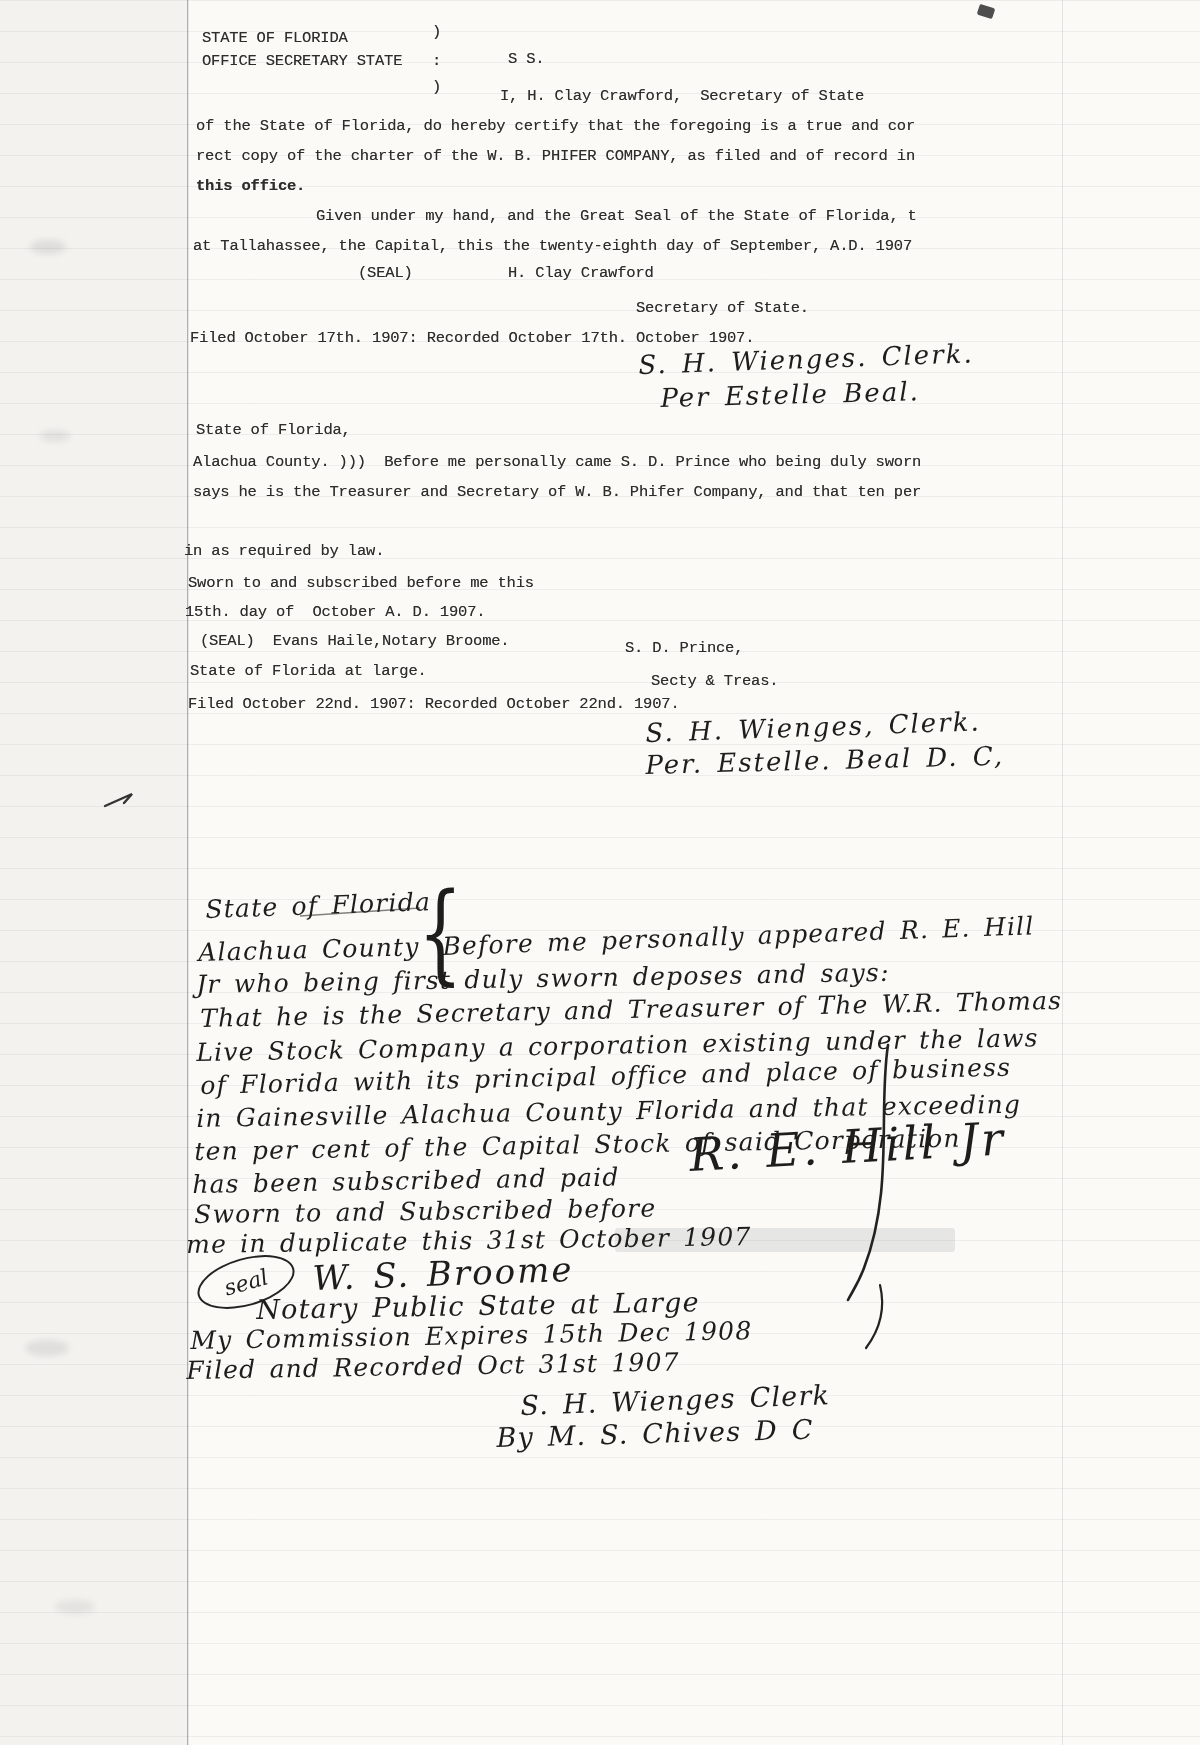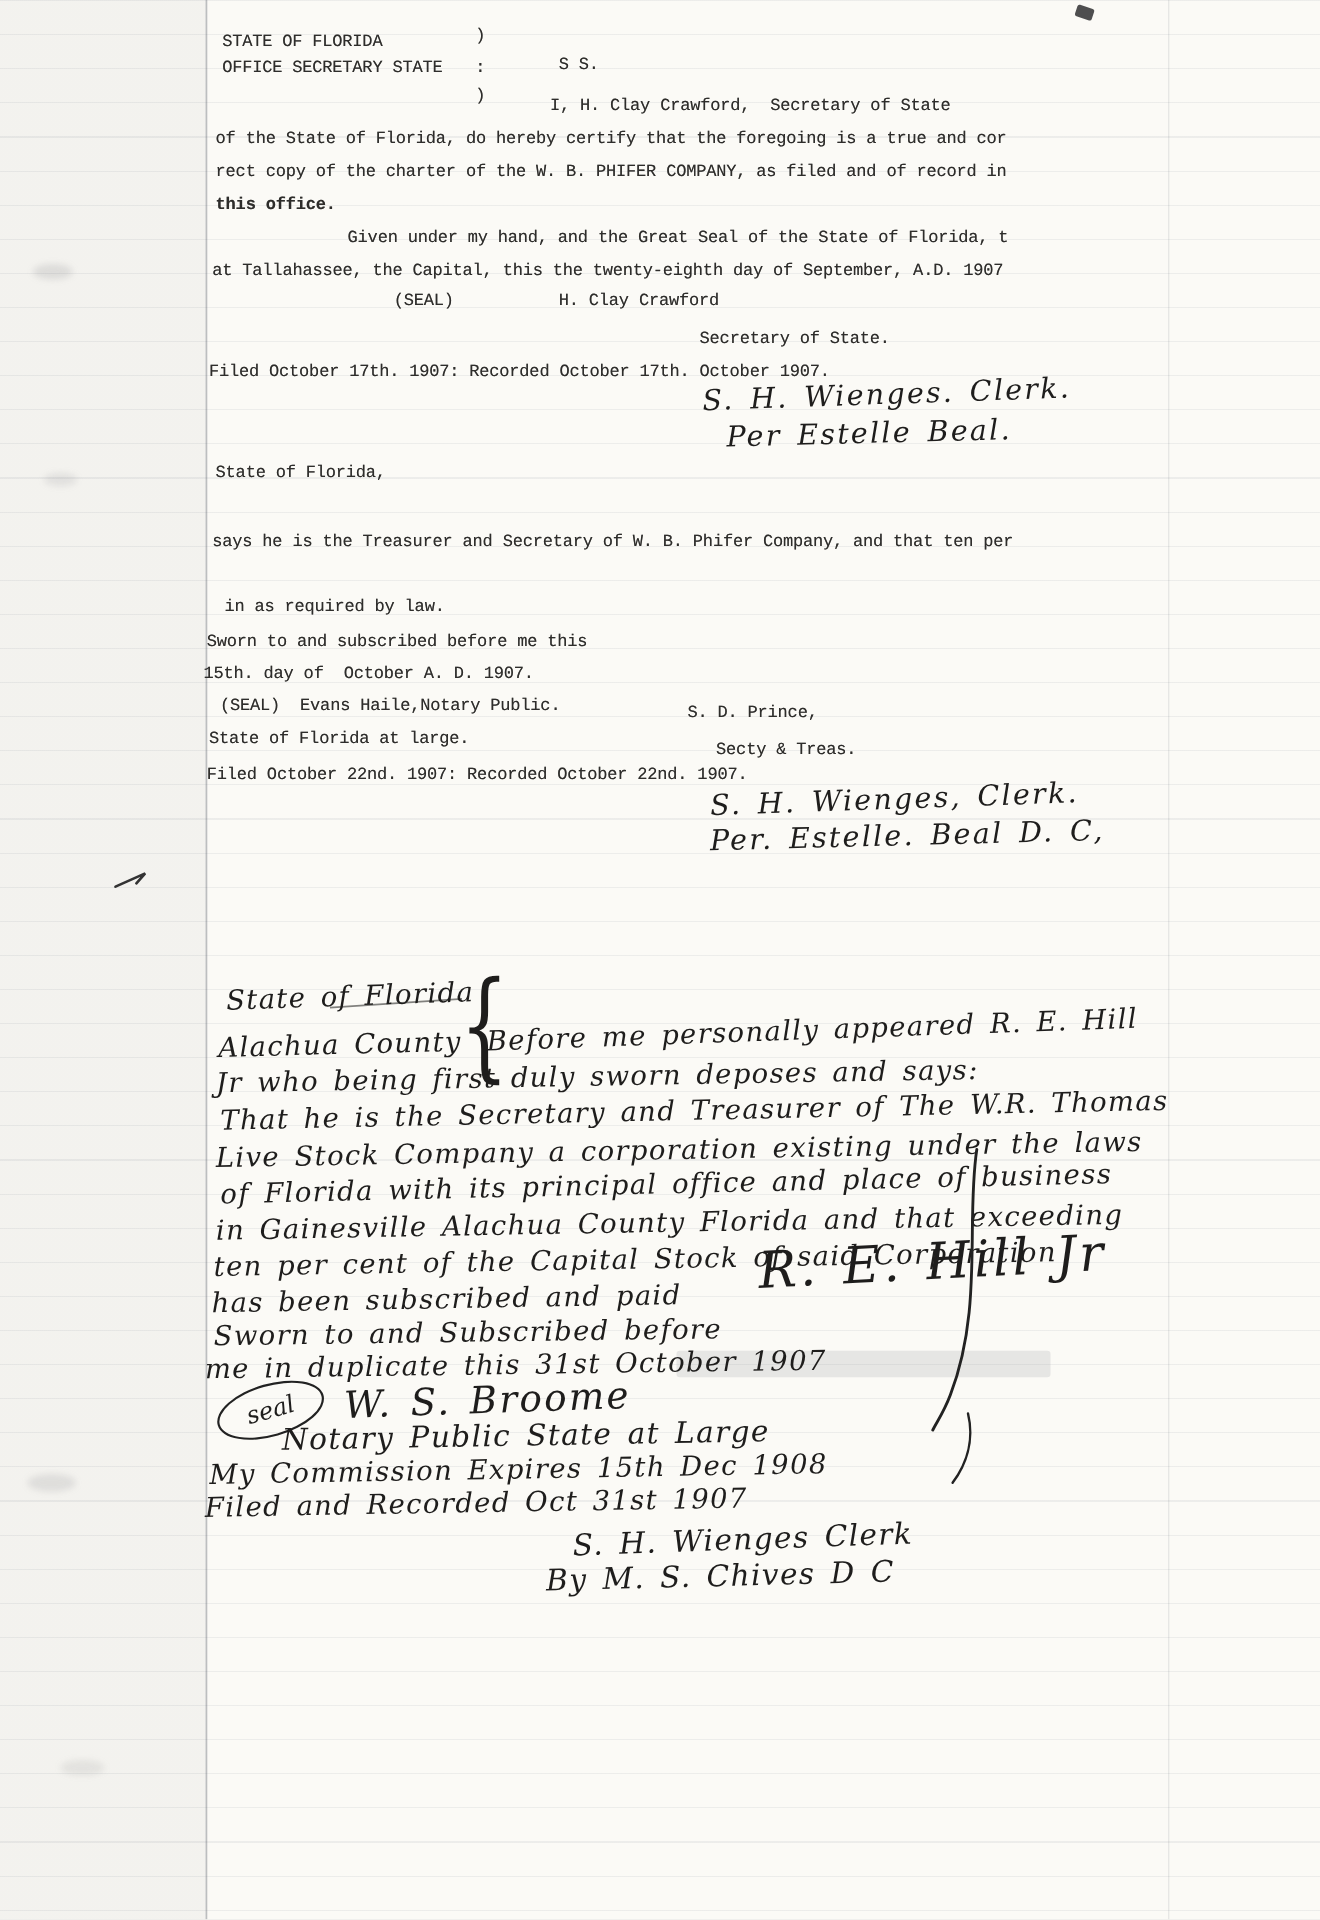--- a/index.html
+++ b/index.html
@@ -86,25 +86,26 @@
   <div class="tw" style="left:193px;top:236px;">at Tallahassee, the Capital, this the twenty-eighth day of September, A.D. 1907</div>
   <div class="tw" style="left:358px;top:263px;">(SEAL)</div>
   <div class="tw" style="left:508px;top:263px;">H. Clay Crawford</div>
   <div class="tw" style="left:636px;top:298px;">Secretary of State.</div>
   <div class="tw" style="left:190px;top:328px;">Filed October 17th. 1907: Recorded October 17th. October 1907.</div>
 
   <div class="hw sig" style="left:638px;top:350px;transform:rotate(-2deg);">S. H. Wienges. Clerk.</div>
   <div class="hw sig" style="left:660px;top:383px;transform:rotate(-1.5deg);">Per Estelle Beal.</div>
 
   <div class="tw" style="left:196px;top:420px;text-align:center;">State of Florida,</div>
+  <div class="tw" style="left:193px;top:452px;">Alachua County. )))  Before me personally came S. D. Prince who being duly sworn</div>
   <div class="tw" style="left:193px;top:482px;">says he is the Treasurer and Secretary of W. B. Phifer Company, and that ten per</div>
-  <div class="tw" style="left:204px;top:541px;">in as required by law.</div>
+  <div class="tw" style="left:184px;top:541px;">in as required by law.</div>
   <div class="tw" style="left:188px;top:573px;">Sworn to and subscribed before me this</div>
   <div class="tw" style="left:185px;top:602px;">15th. day of  October A. D. 1907.</div>
-  <div class="tw" style="left:200px;top:631px;">(SEAL)  Evans Haile,Notary Public.</div>
+  <div class="tw" style="left:200px;top:631px;">(SEAL)  Evans Haile,Notary Broome.</div>
   <div class="tw" style="left:625px;top:638px;">S. D. Prince,</div>
   <div class="tw" style="left:190px;top:661px;">State of Florida at large.</div>
   <div class="tw" style="left:640px;top:671px;margin-left:11px;">Secty &amp; Treas.</div>
   <div class="tw" style="left:188px;top:694px;">Filed October 22nd. 1907: Recorded October 22nd. 1907.</div>
 
   <div class="hw sig" style="left:645px;top:718px;transform:rotate(-2deg);">S. H. Wienges, Clerk.</div>
   <div class="hw sig" style="left:645px;top:750px;transform:rotate(-1.5deg);">Per. Estelle. Beal D. C,</div>
 
   <div class="hw" style="left:205px;top:895px;transform:rotate(-2deg);">State of Florida</div>
   <div class="brace" style="left:418px;top:870px;font-size:108px;">{</div>

